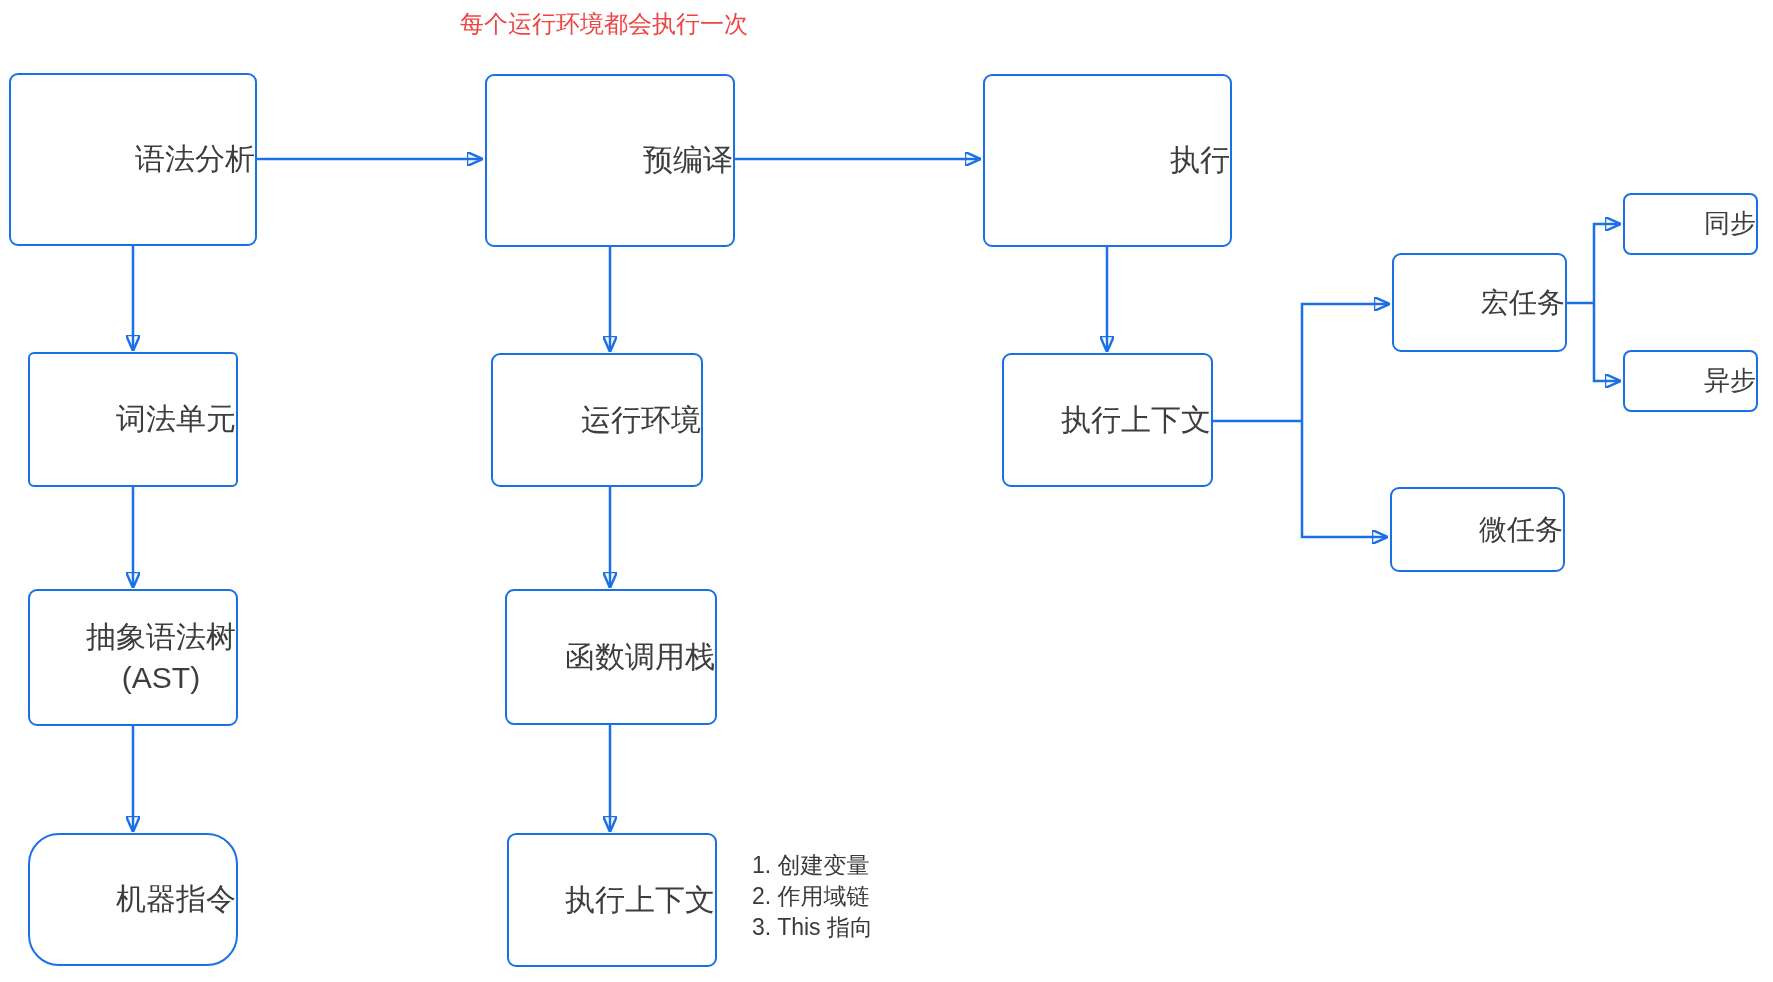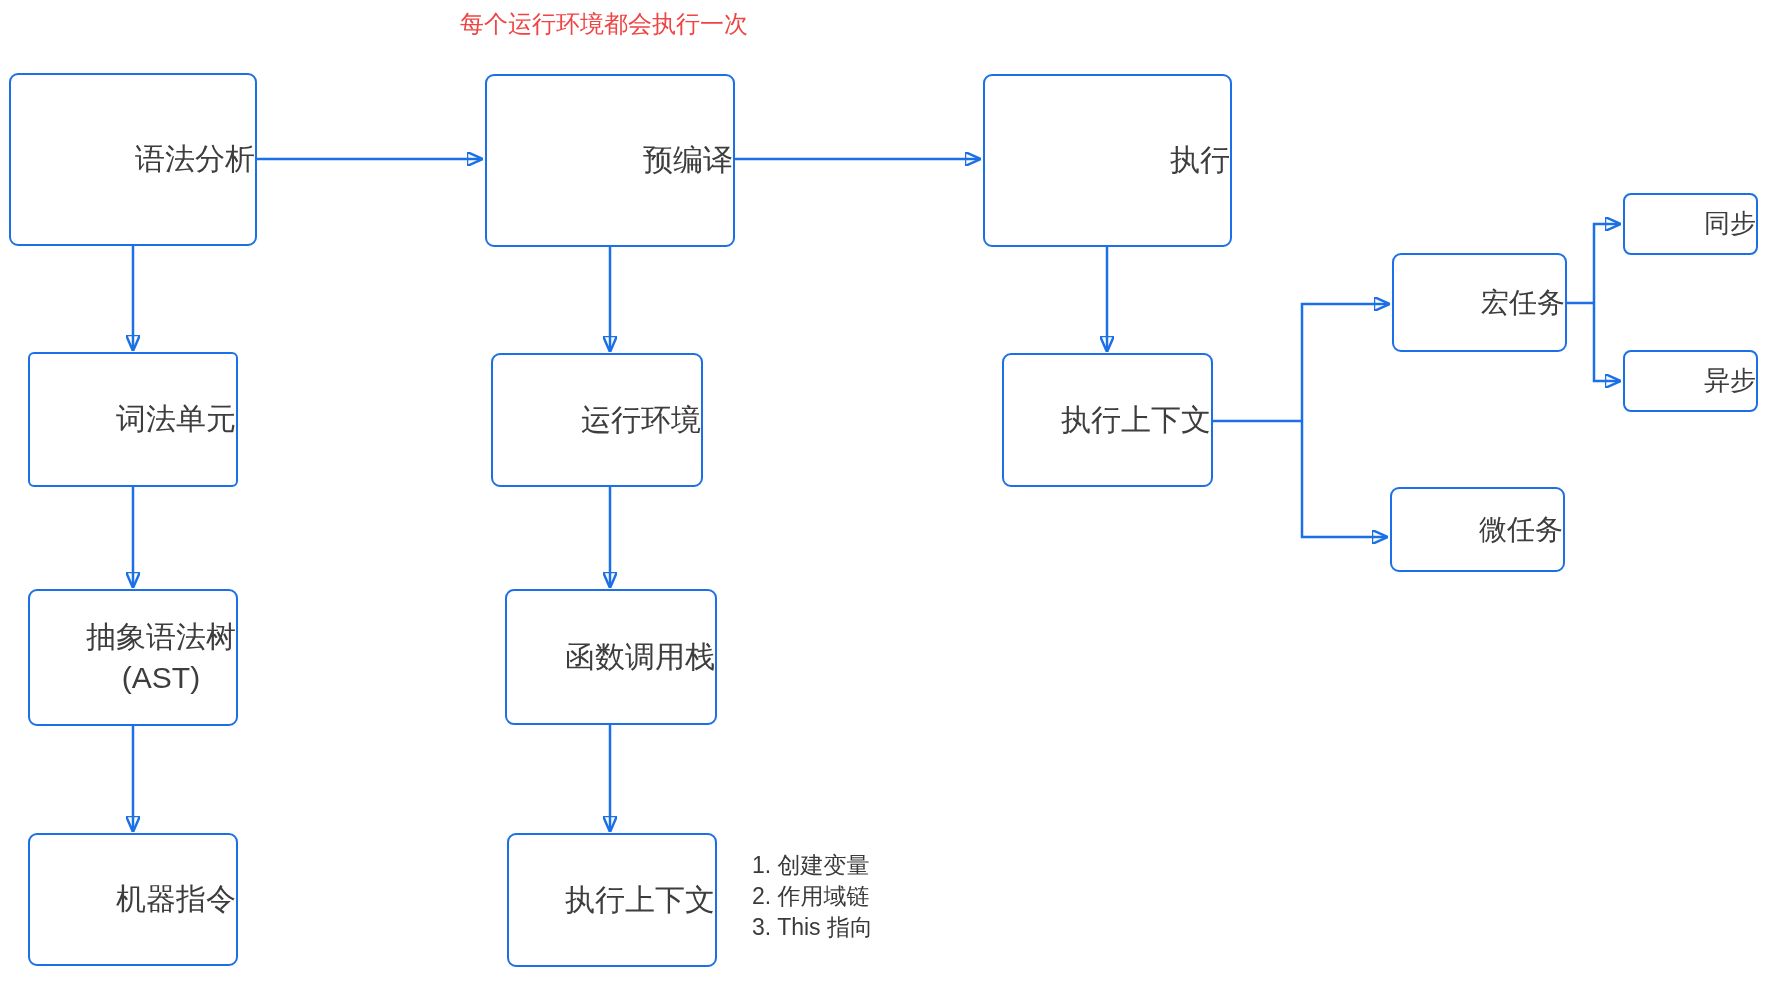--- a/index.html
+++ b/index.html
@@ -83,21 +83,21 @@
   <div class="node" style="left:9px;top:73px;width:248px;height:173px;">
     <span>语法分析</span>
   </div>
   <div class="node" style="left:28px;top:352px;width:210px;height:135px;border-radius:6px;">
     <span>词法单元</span>
   </div>
   <div class="node" style="left:28px;top:589px;width:210px;height:137px;">
     <span>抽象语法树
 (AST)</span>
   </div>
-  <div class="node" style="left:28px;top:833px;width:210px;height:133px;">
+  <div class="node" style="left:28px;top:833px;width:210px;height:133px;border-radius:31px;">
     <span>机器指令</span>
   </div>
 
   <div class="node" style="left:485px;top:74px;width:250px;height:173px;">
     <span>预编译</span>
   </div>
   <div class="node" style="left:491px;top:353px;width:212px;height:134px;">
     <span>运行环境</span>
   </div>
   <div class="node" style="left:505px;top:589px;width:212px;height:136px;">

